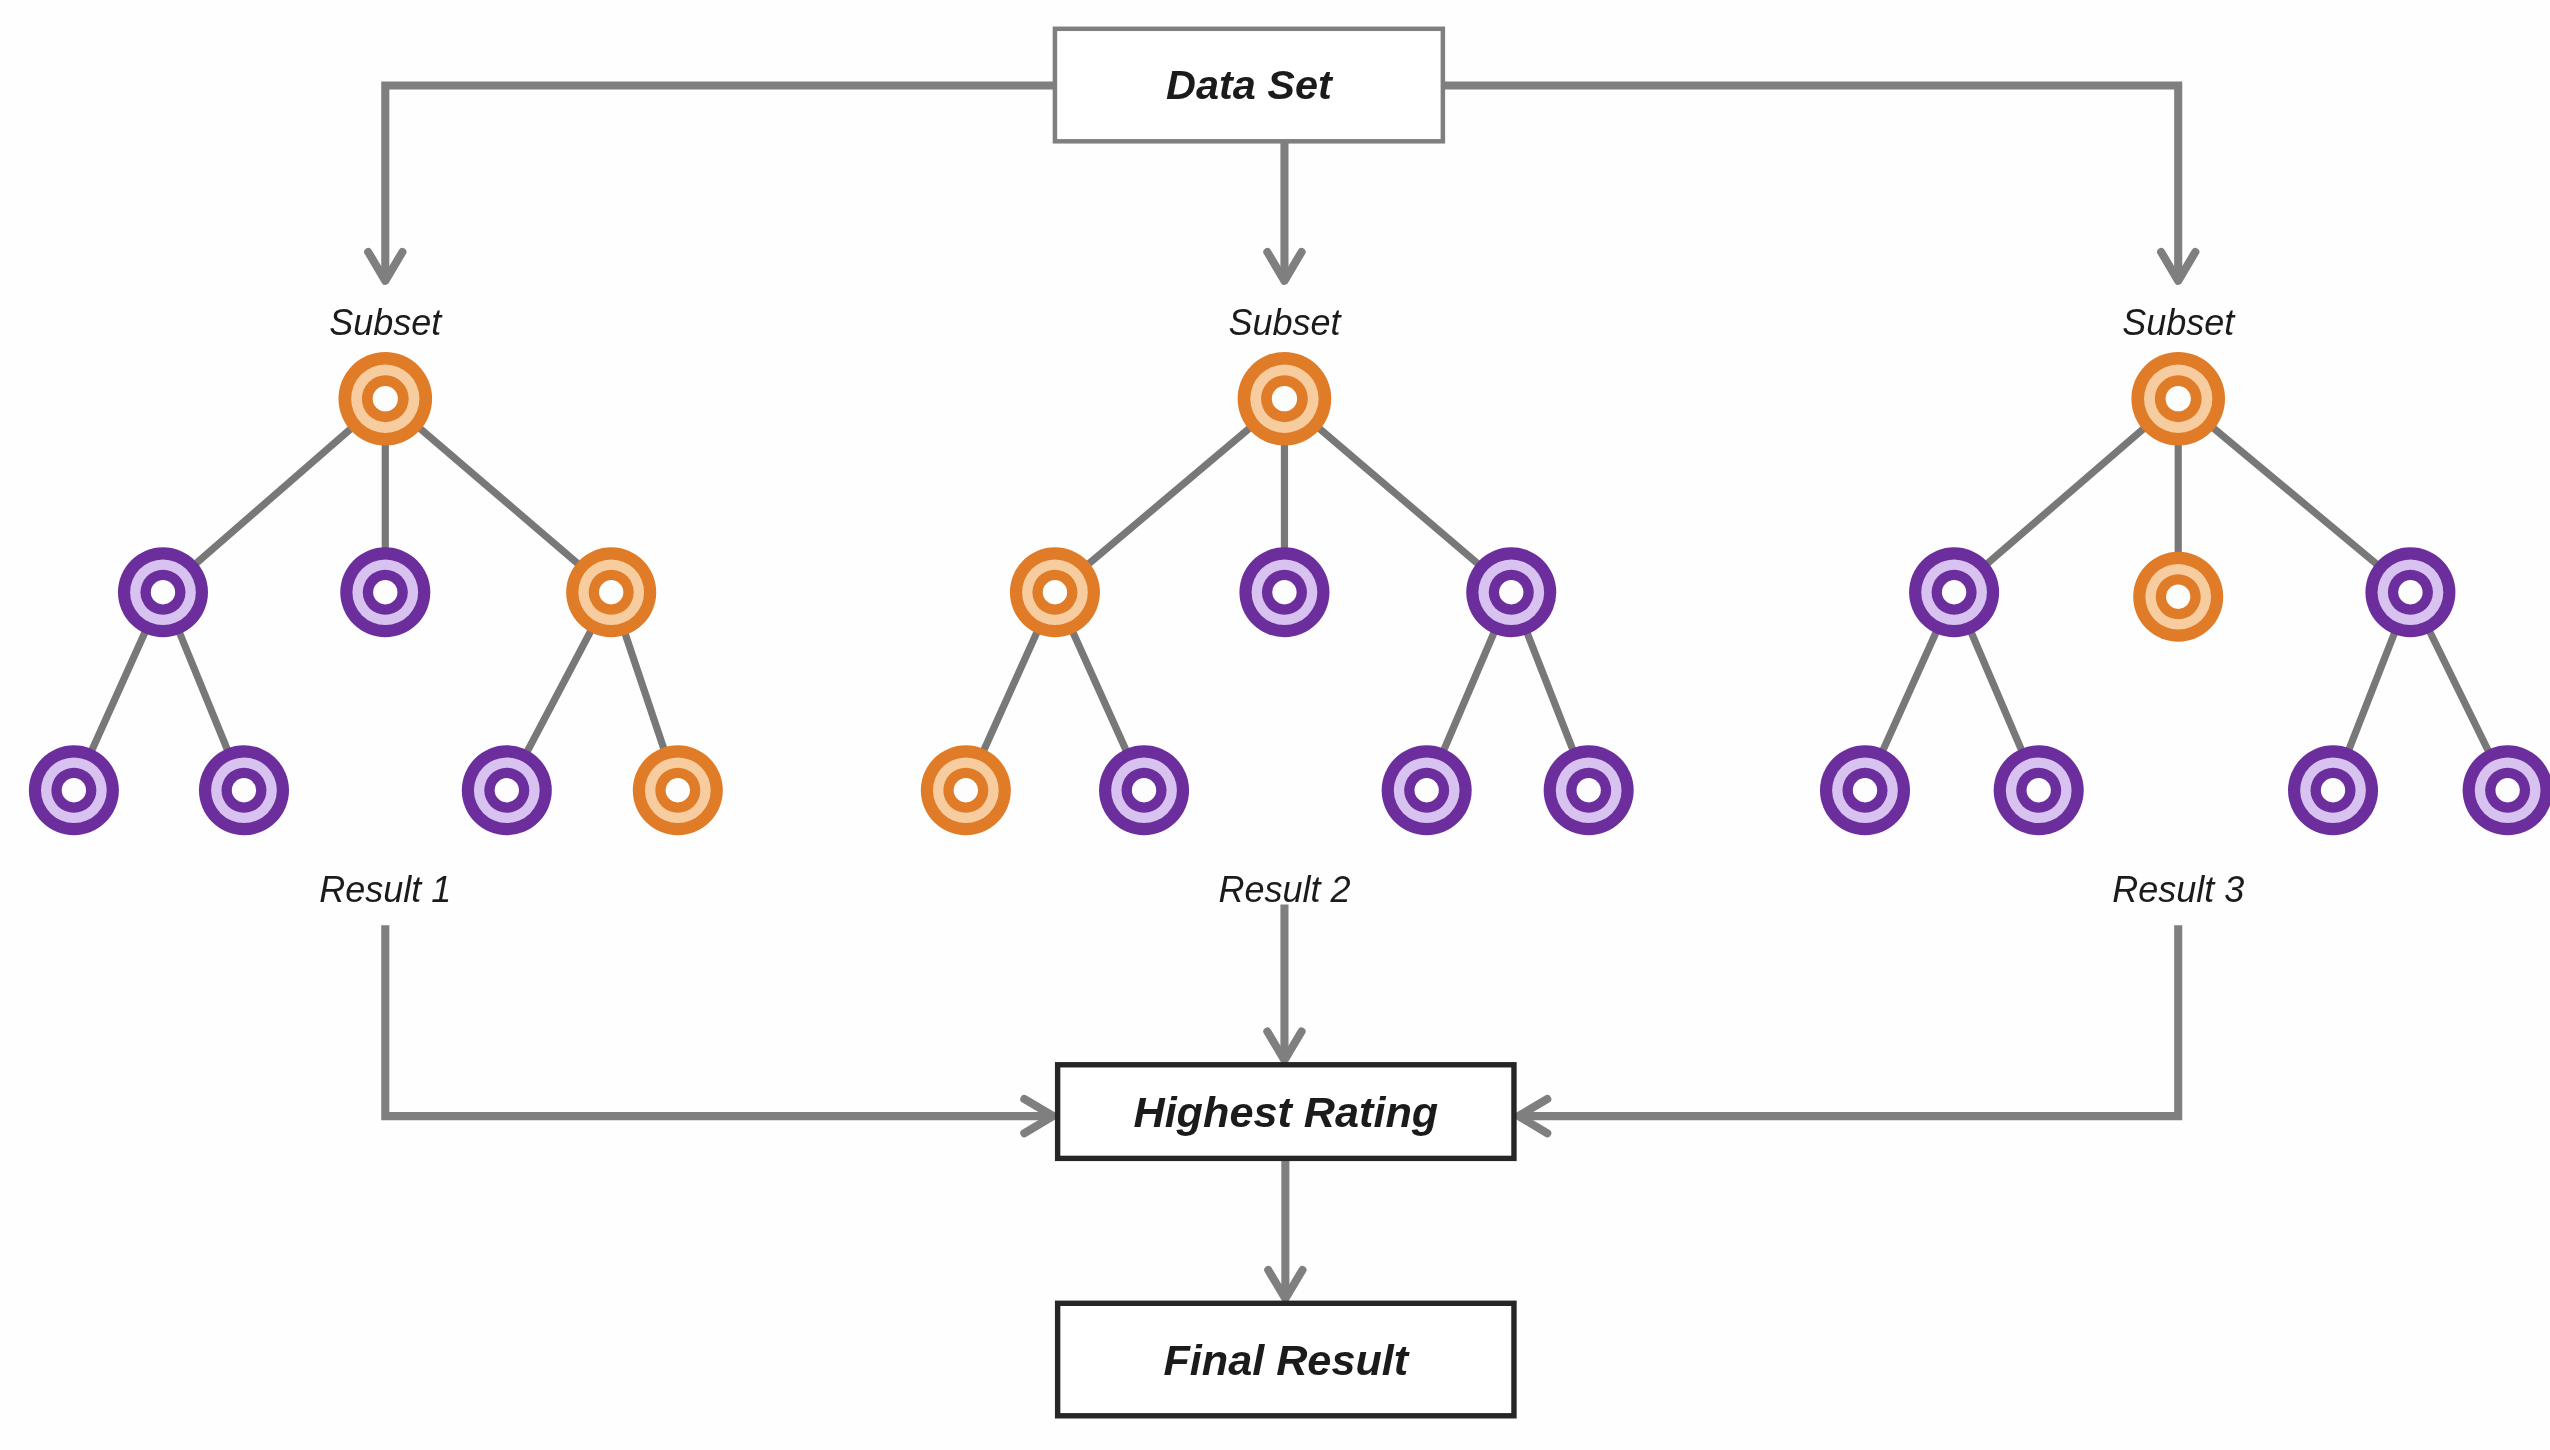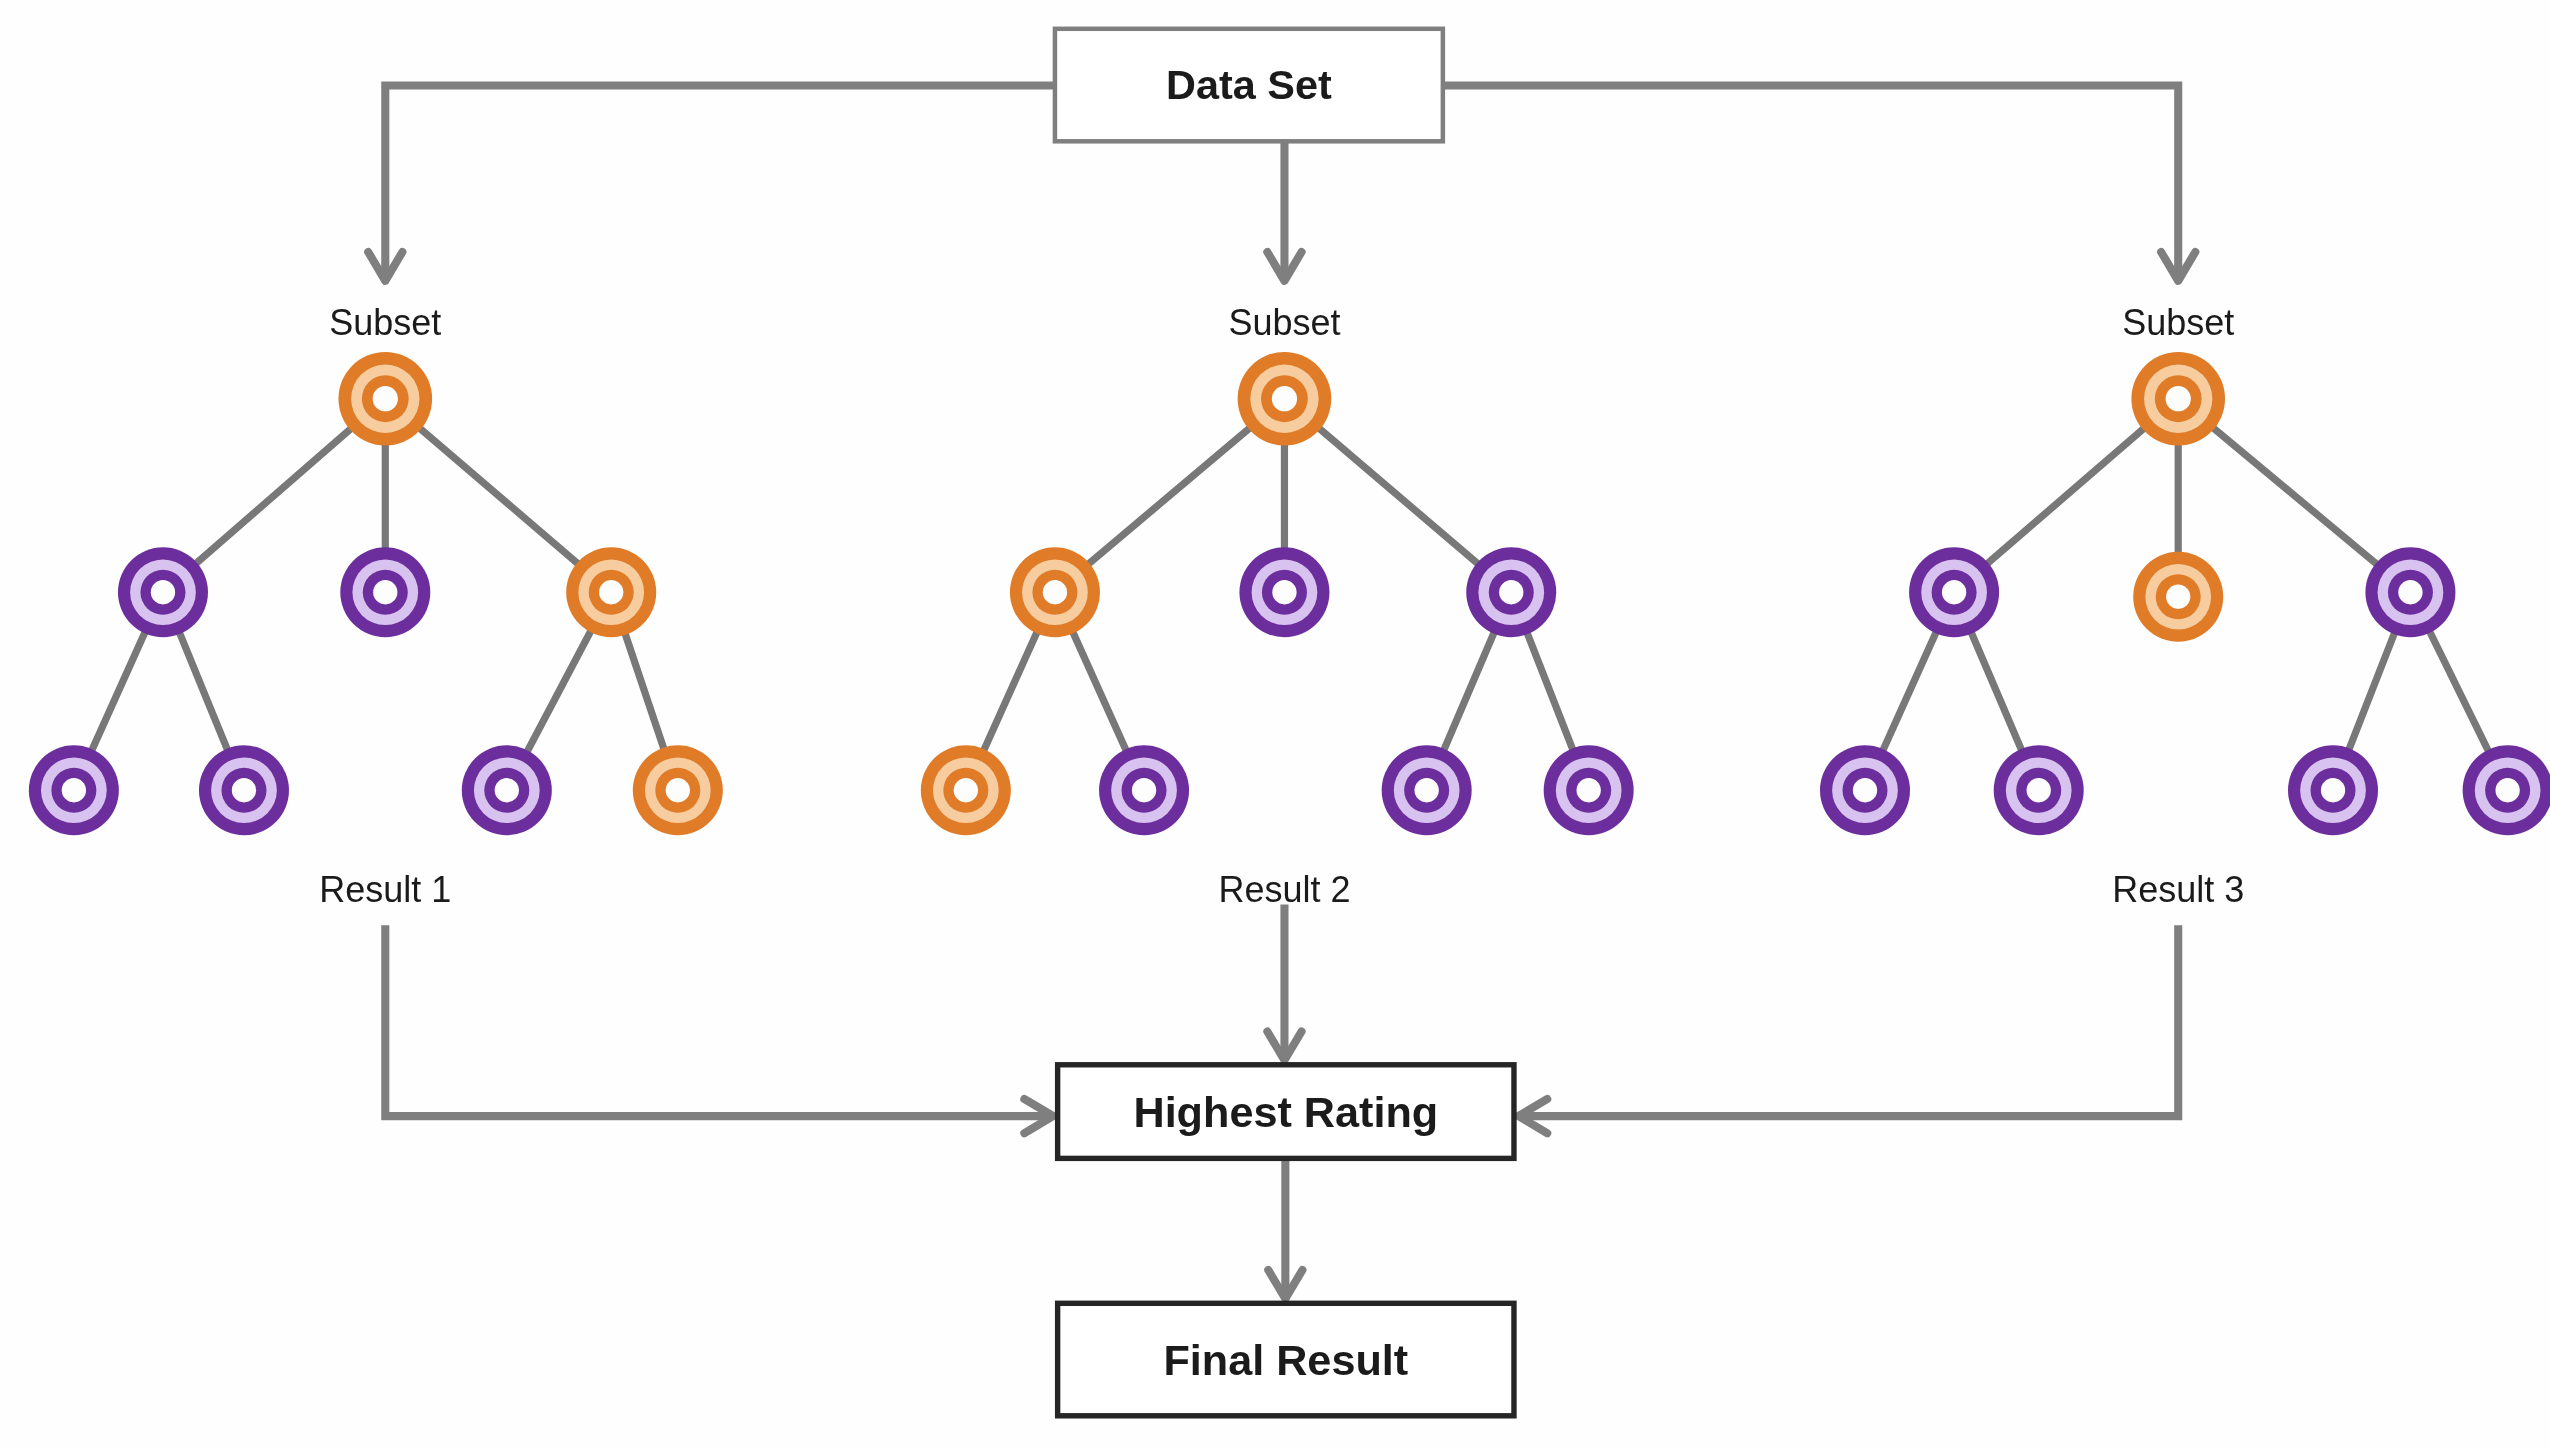--- a/index.html
+++ b/index.html
@@ -8,20 +8,21 @@
     padding: 0;
     background: #ffffff;
     font-family: "Liberation Sans", sans-serif;
   }
   .stage {
     position: relative;
     width: 2550px;
     height: 1450px;
     background: #fefefe;
     overflow: hidden;
+    font-style: italic;
   }
   svg { display: block; }
   text {
     font-family: "Liberation Sans", sans-serif;
     fill: #1b1b1b;
   }
 </style>
 </head>
 <body>
 

